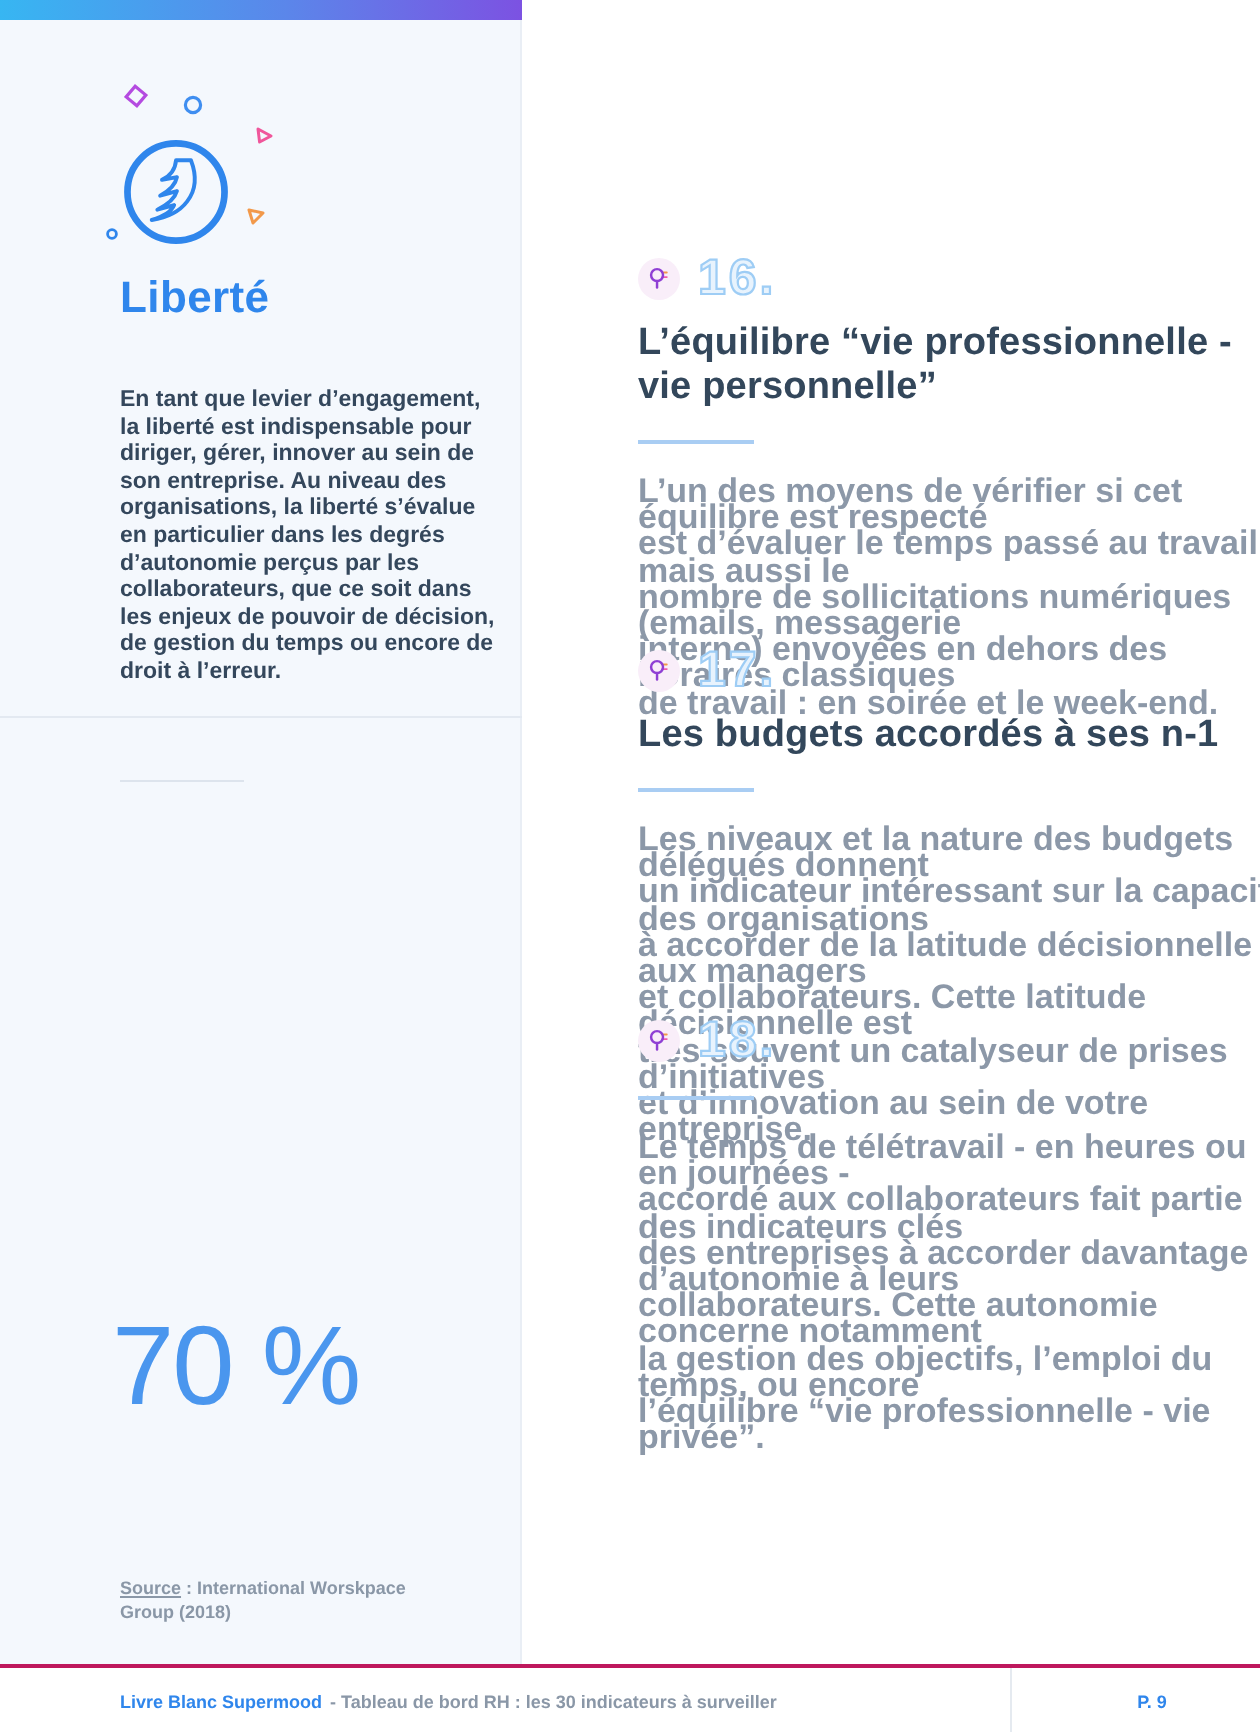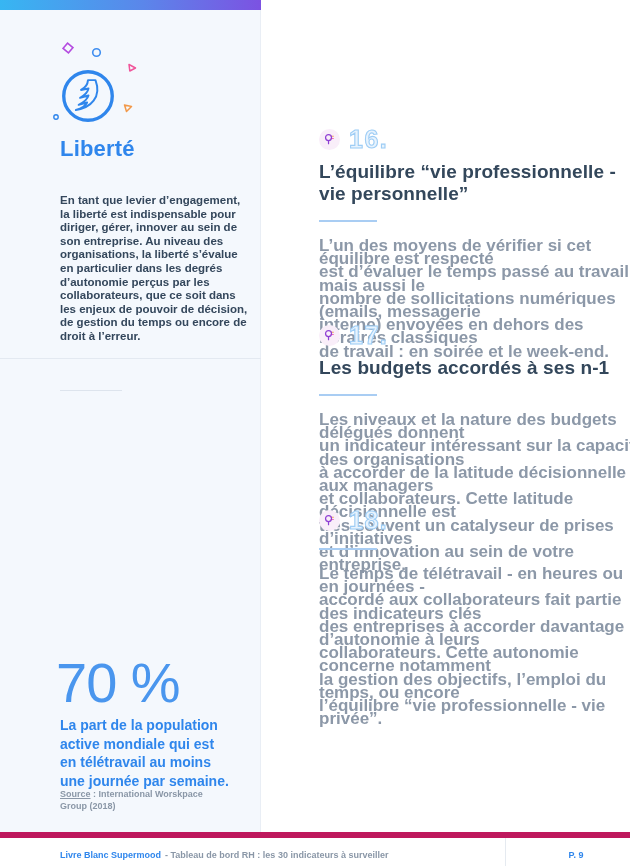--- a/index.html
+++ b/index.html
@@ -45,21 +45,21 @@
                color:#33475b; white-space:pre-line; letter-spacing:0.1px; }
   .sec-rule { margin-top:15px; width:58px; height:2px; background:#a9cdf3; }
   .sec-body { margin-top:17px; font-size:17px; line-height:13.2px; font-weight:700;
               color:#8c98a8; white-space:pre-line; }
   #section-16 { top:126px; }
   #section-17 { top:322px; }
   #section-18 { top:507px; }
 
   
   .footer { position:absolute; left:0; bottom:0; width:630px; height:34px; background:#ffffff;
-            border-top:6px solid #be185d; }
+            border-top:2px solid #be185d; }
   .footer-left { position:absolute; left:60px; top:0; height:34px; display:flex; align-items:center;
                  font-size:9px; }
   .footer-brand { color:#2f86ec; font-weight:700; }
   .footer-subtitle { color:#8a97a7; font-weight:600; margin-left:4px; }
   .footer-vline { position:absolute; left:505px; top:0; width:1px; height:34px; background:#e5eaf0; }
   .footer-page { position:absolute; left:505px; top:0; width:142px; height:34px; display:flex;
                  align-items:center; justify-content:center; color:#2f86ec; font-weight:700; font-size:9px; }
 </style>
 </head>
 <body>
@@ -101,24 +101,20 @@
 d’autonomie perçus par les
 collaborateurs, que ce soit dans
 les enjeux de pouvoir de décision,
 de gestion du temps ou encore de
 droit à l’erreur.</div>
 
     <div class="sidebar-divider"></div>
     <div class="sidebar-rule"></div>
 
     <div class="stat-value">70 %</div>
-    <div class="stat-caption">La part de la population
-active mondiale qui est
-en télétravail au moins
-une journée par semaine.</div>
     <div class="stat-source"><span class="src-label">Source</span><span class="src-rest"> : International Worskpace
 Group (2018)</span></div>
   </div>
 
   <div class="section" id="section-16">
     <div class="badge-row">
       <span class="badge">
         <svg width="13" height="13" viewBox="0 0 20 20">
           <line x1="12.5" y1="5" x2="16" y2="5" stroke="#f2994a" stroke-width="1.4" stroke-linecap="round"></line>
           <line x1="12.5" y1="8.5" x2="16" y2="8.5" stroke="#ef5da8" stroke-width="1.4" stroke-linecap="round"></line>

